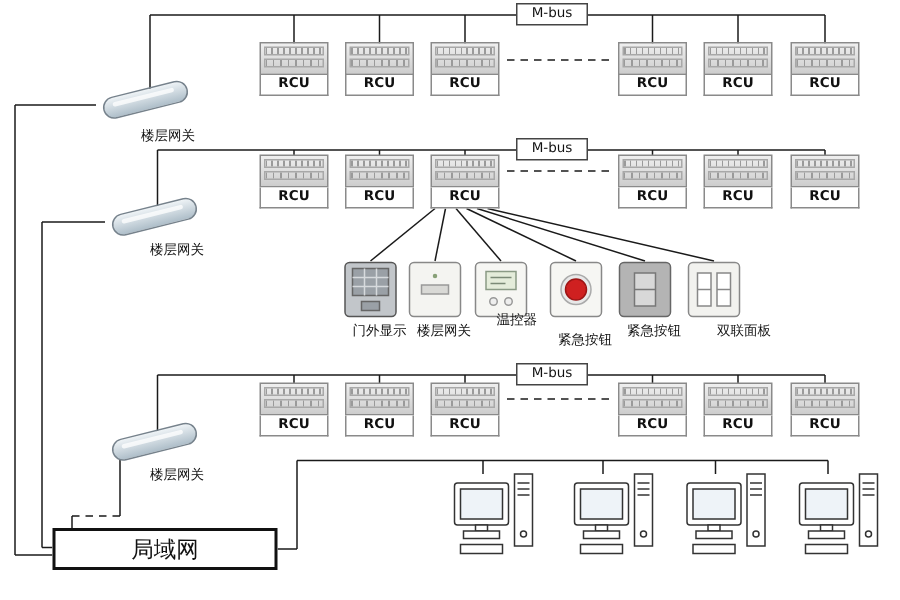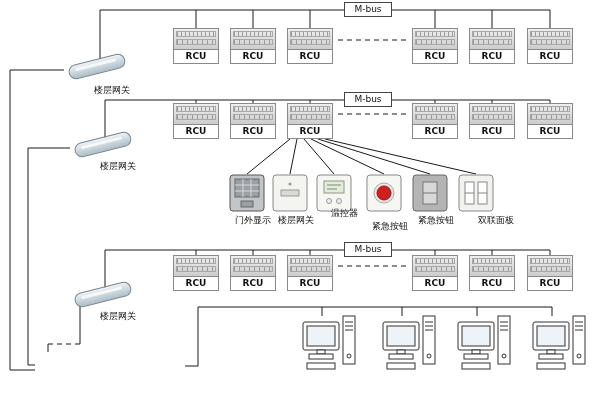--- a/index.html
+++ b/index.html
@@ -309,20 +309,21 @@
     <svg width="36" height="38">
       <rect x="1" y="1" width="34" height="36" rx="3" fill="#f2f2ef" stroke="#888"></rect>
       <rect x="7" y="8" width="9" height="22" fill="#fff" stroke="#888"></rect>
         <line x1="7" y1="19" x2="16" y2="19" stroke="#888"></line>
       <rect x="20" y="8" width="9" height="22" fill="#fff" stroke="#888"></rect>
         <line x1="20" y1="19" x2="29" y2="19" stroke="#888"></line>
     </svg>
   </div>
   <div class="dev-label" style="left:466px;top:214px">双联面板</div>
 
+  <div class="lan">局域网</div>
 
   <div class="pc" style="left:301px;top:314px">
     <svg width="56" height="58">
       <rect x="42" y="2" width="12" height="48" fill="#fff" stroke="#333"></rect>
       <line x1="44" y1="8" x2="52" y2="8" stroke="#333"></line>
         <line x1="44" y1="12" x2="52" y2="12" stroke="#333"></line>
         <line x1="44" y1="16" x2="52" y2="16" stroke="#333"></line>
       <circle cx="48" cy="42" r="2" fill="none" stroke="#333"></circle>
       <rect x="2" y="8" width="36" height="28" rx="2" fill="#fff" stroke="#333"></rect>
       <rect x="6" y="12" width="28" height="20" fill="#eef3f8" stroke="#333"></rect>

